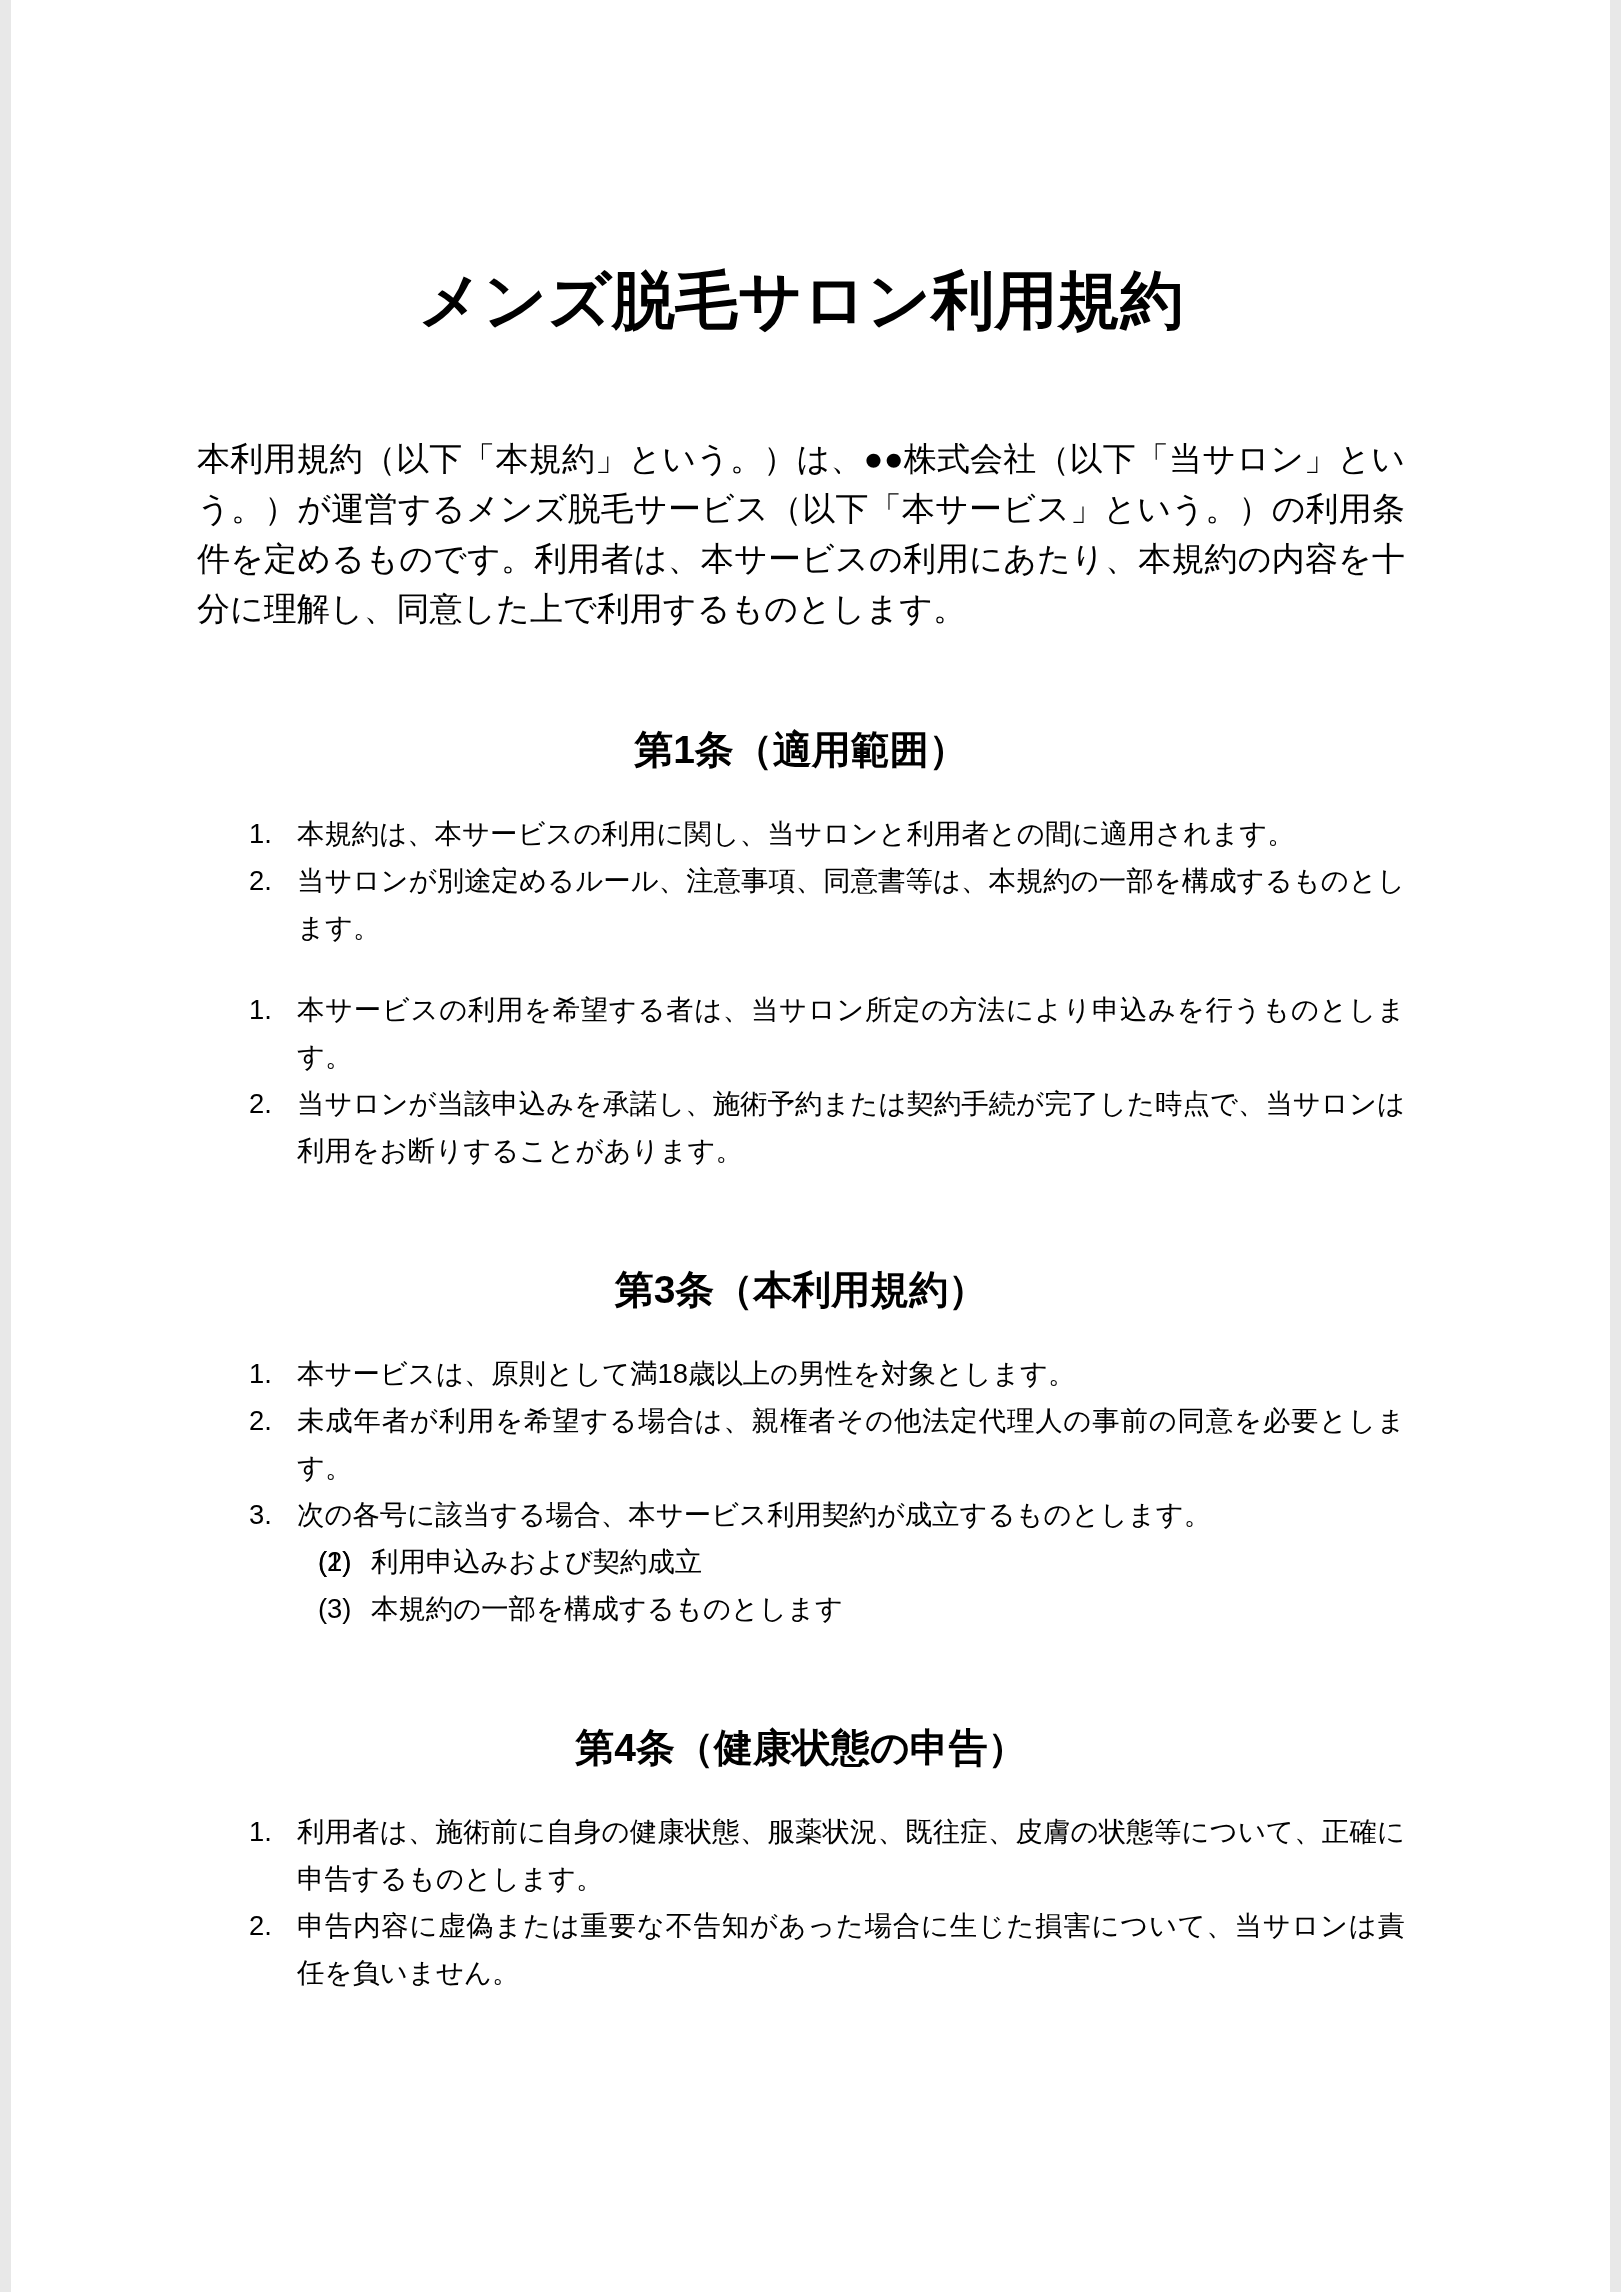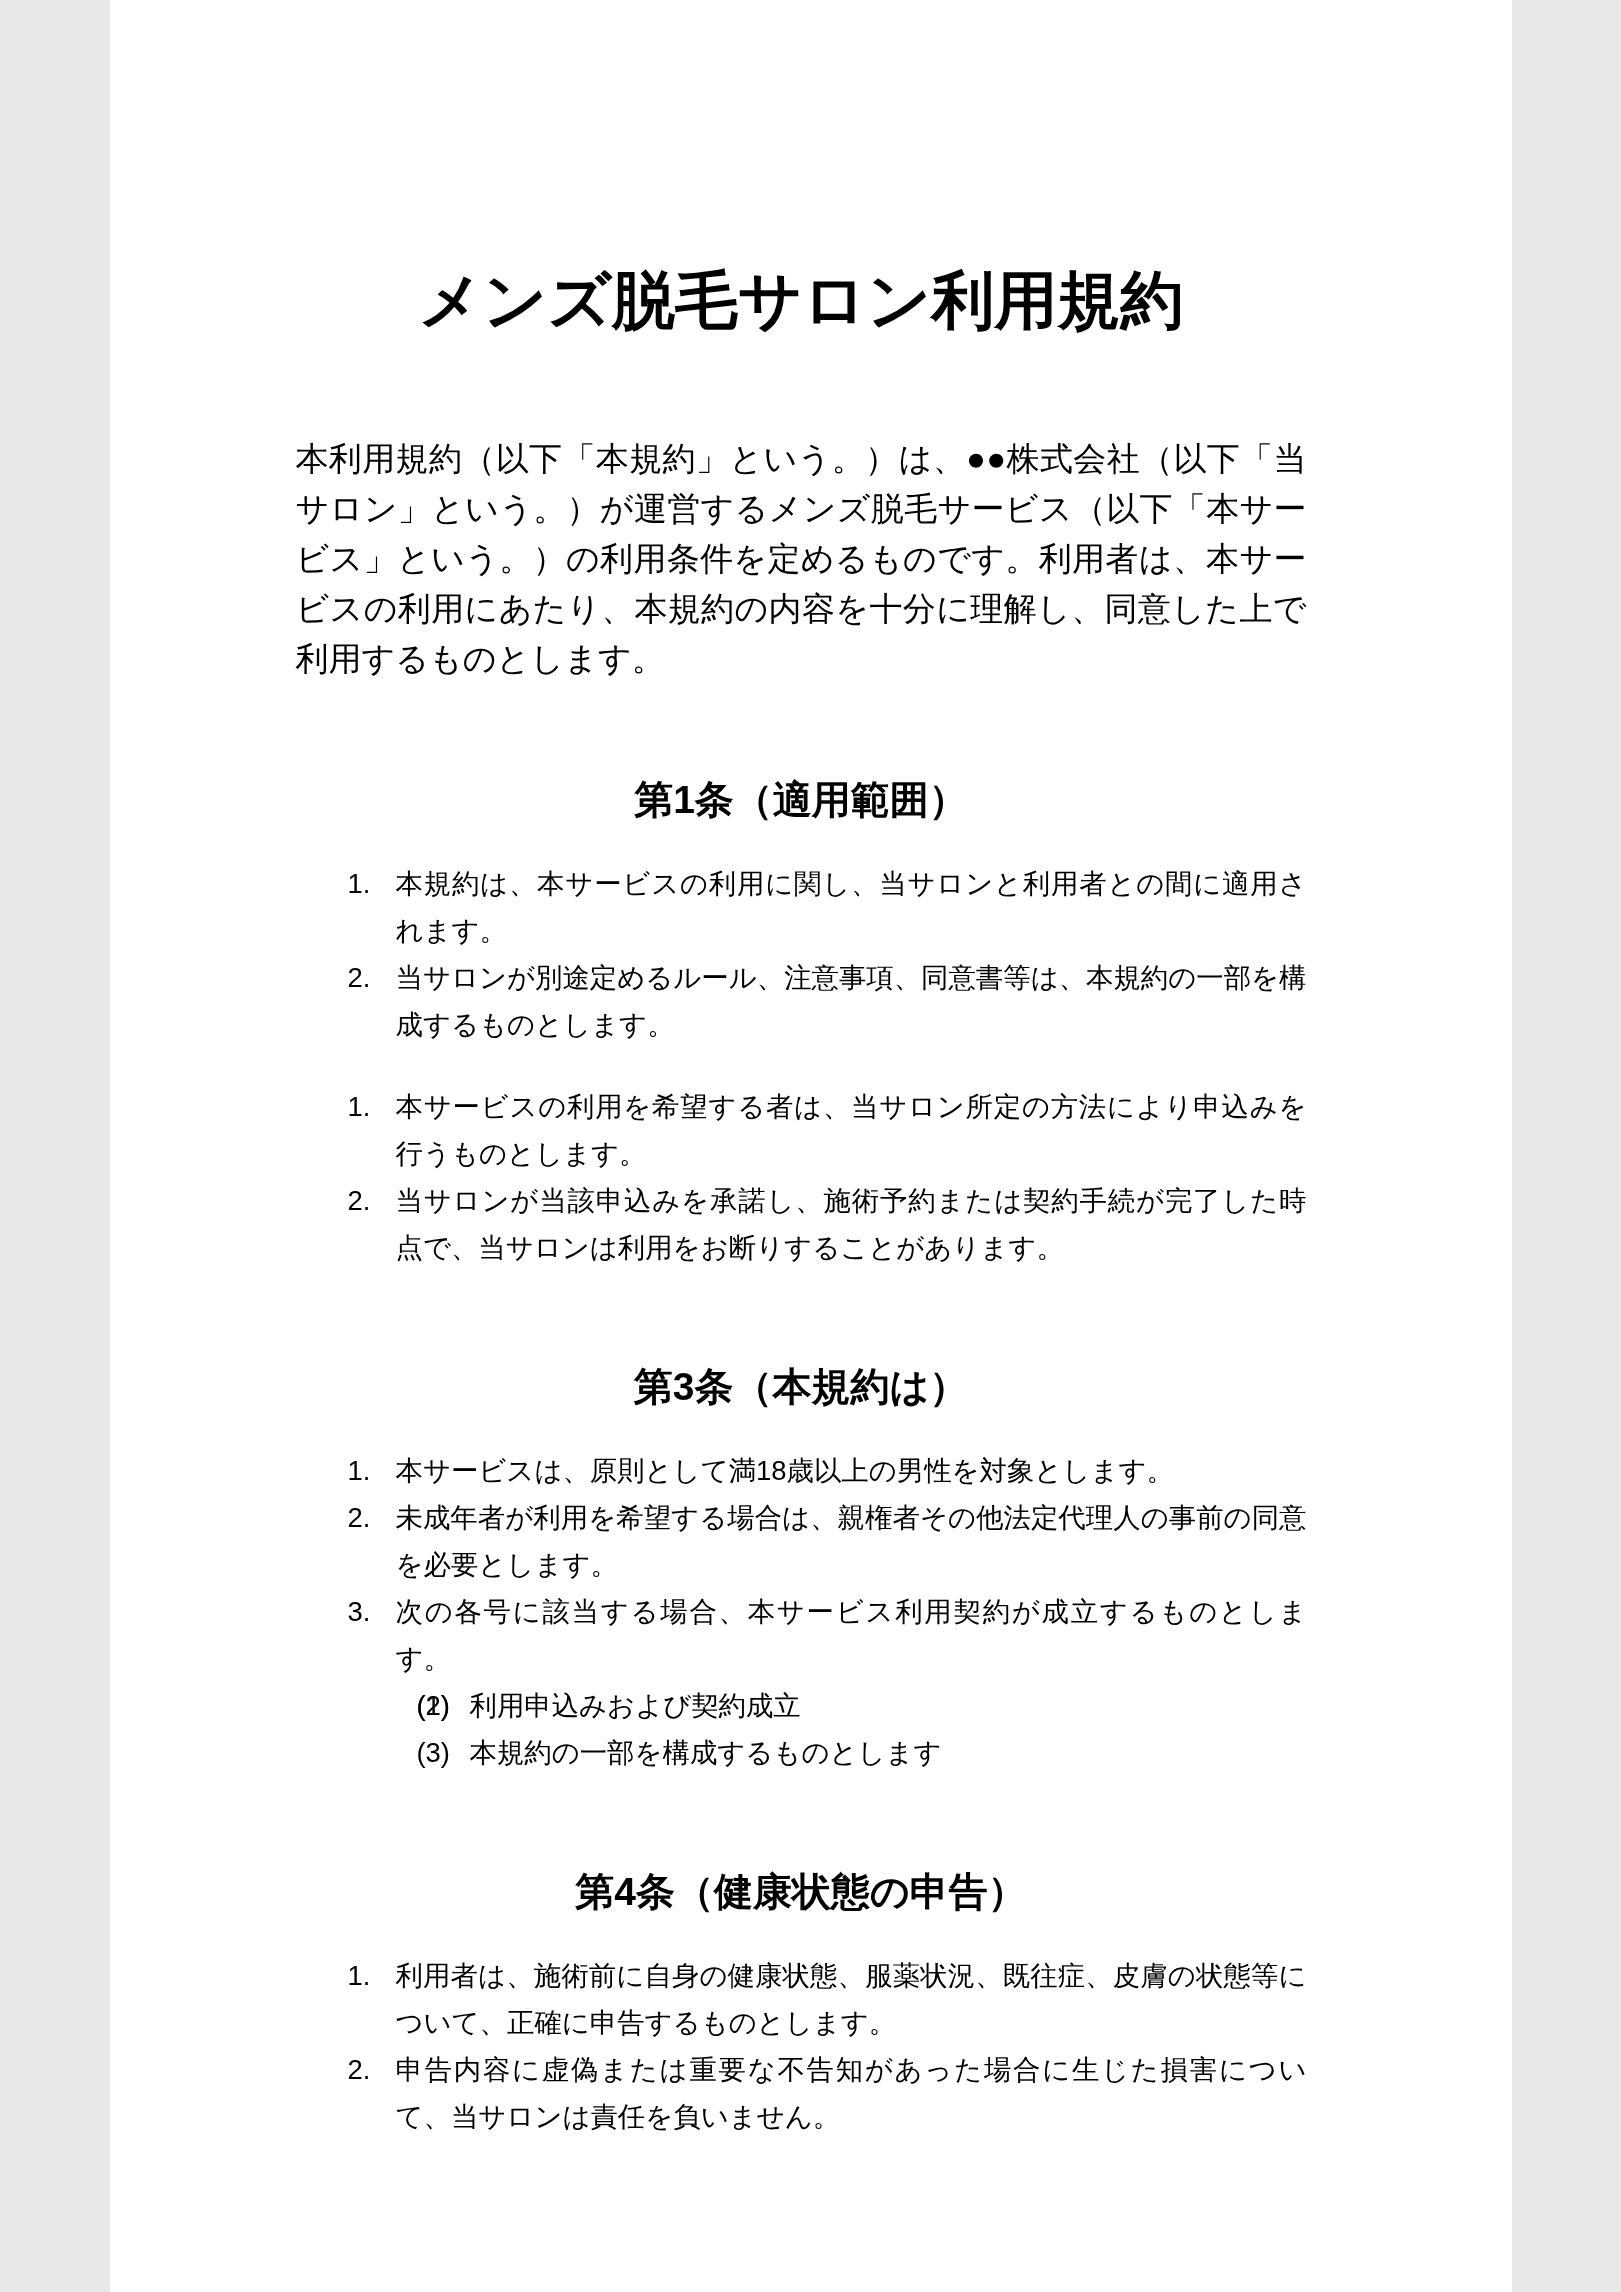--- a/index.html
+++ b/index.html
@@ -1,17 +1,17 @@
 <!DOCTYPE html>
 <html><head>
 <meta charset="utf-8">
 <style>
   html, body { margin: 0; padding: 0; background: #e8e8e8; }
   .page {
-    width: 1402px;
+    width: 1599px;
     height: 2293px;
     margin: 0 auto;
     background: #ffffff;
     box-sizing: border-box;
     padding: 0 205px 0 186px;
     font-family: "Liberation Sans", sans-serif;
     color: #000000;
     overflow: hidden;
   }
   .doc-title {
@@ -65,21 +65,21 @@
   <div id="sections">
       <h2 class="section-heading">第1条（適用範囲）</h2>
       <div class="olist">
         <div class="li"><span class="marker">1.</span><span>本規約は、本サービスの利用に関し、当サロンと利用者との間に適用されます。</span></div>
         <div class="li"><span class="marker">2.</span><span>当サロンが別途定めるルール、注意事項、同意書等は、本規約の一部を構成するものとします。</span></div>
       </div>
       <div class="olist">
         <div class="li"><span class="marker">1.</span><span>本サービスの利用を希望する者は、当サロン所定の方法により申込みを行うものとします。</span></div>
         <div class="li"><span class="marker">2.</span><span>当サロンが当該申込みを承諾し、施術予約または契約手続が完了した時点で、当サロンは利用をお断りすることがあります。</span></div>
       </div>
-      <h2 class="section-heading">第3条（本規約は）</h2>
+      <h2 class="section-heading">第3条（本利用規約）</h2>
       <div class="olist">
         <div class="li"><span class="marker">1.</span><span>本サービスは、原則として満18歳以上の男性を対象とします。</span></div>
         <div class="li"><span class="marker">2.</span><span>未成年者が利用を希望する場合は、親権者その他法定代理人の事前の同意を必要とします。</span></div>
         <div class="li"><span class="marker">3.</span><span>次の各号に該当する場合、本サービス利用契約が成立するものとします。</span></div>
         <div class="li sub"><span class="marker">(1)</span></div>
         <div class="li sub"><span class="marker">(2)</span><span>利用申込みおよび契約成立</span></div>
         <div class="li sub"><span class="marker">(3)</span><span>本規約の一部を構成するものとします</span></div>
       </div>
       <h2 class="section-heading">第4条（健康状態の申告）</h2>
       <div class="olist">

